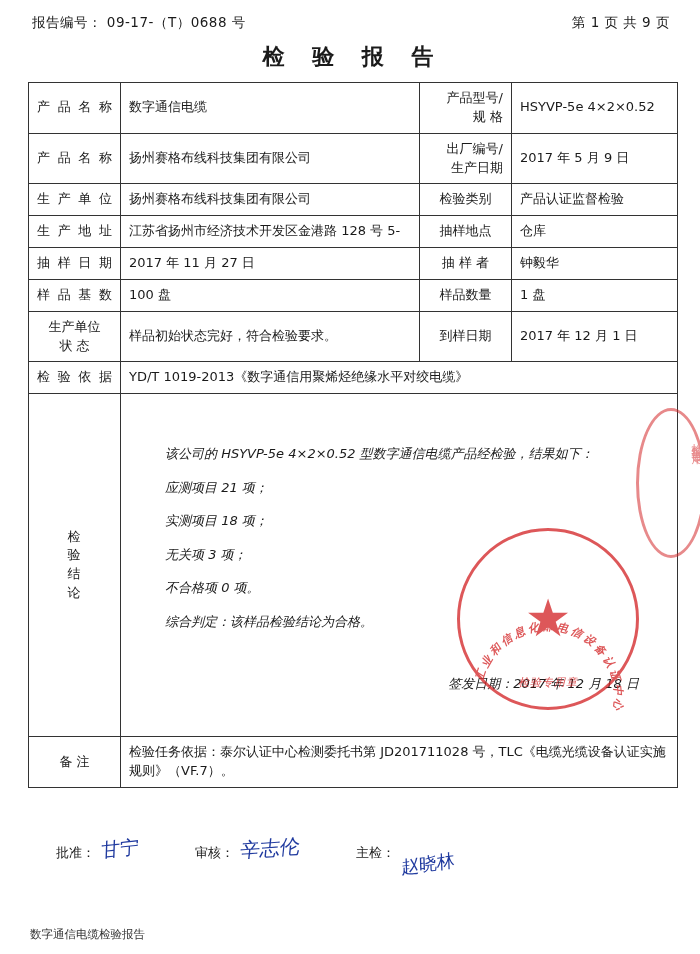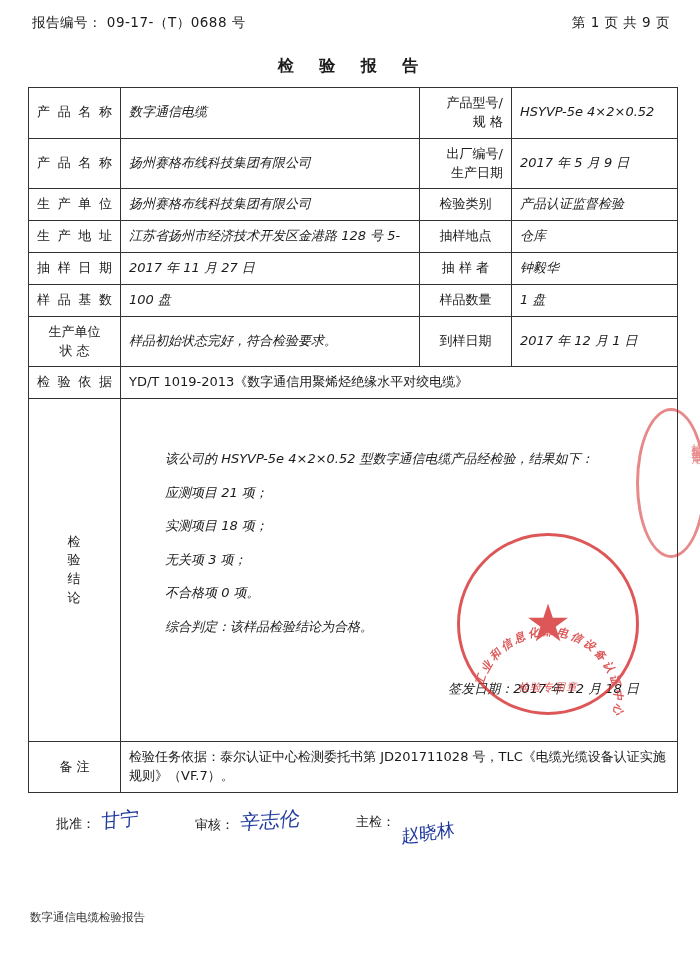--- a/index.html
+++ b/index.html
@@ -23,33 +23,33 @@
     padding: 10px 22px 0 28px;
   }
   
   .header-row {
     display: flex;
     justify-content: space-between;
     align-items: flex-end;
     font-size: 13.5px;
     letter-spacing: 0.5px;
     margin-top: 4px;
-    margin-bottom: 24px;
+    margin-bottom: 10px;
     padding: 0 2px 0 4px;
   }
   .report-no {
     white-space: nowrap;
   }
   .page-no {
     white-space: nowrap;
     padding-right: 6px;
   }
   .doc-title {
     text-align: center;
-    font-size: 16px;
+    font-size: 22px;
     letter-spacing: 10px;
     font-weight: bold;
     margin: 6px 0 10px 0;
     font-family: "DejaVu Serif", "Liberation Serif", serif;
   }
   table.main {
     width: 100%;
     border-collapse: collapse;
     table-layout: fixed;
     font-size: 13px;
@@ -70,21 +70,20 @@
     margin-top: 44px;
   }
   .lbl2 {
     width: 86px;
     text-align: center;
     white-space: nowrap;
     line-height: 1.5;
   }
   .val {
     padding-left: 10px;
-    font-style: italic;
   }
   .two-line {
     text-align: right;
     line-height: 1.5;
   }
   .basis-cell {
     padding-left: 10px;
     padding-top: 12px;
     padding-bottom: 12px;
   }
@@ -185,21 +184,21 @@
     writing-mode: vertical-rl;
     letter-spacing: 2px;
   }
   .remark-cell {
     padding: 14px 12px 14px 12px;
     line-height: 1.6;
   }
   
   .sig-row {
     display: flex;
-    align-items: flex-start;
+    align-items: flex-end;
     font-size: 13px;
     margin-top: 14px;
     padding-left: 28px;
     height: 60px;
     position: relative;
   }
   .sig-item {
     display: flex;
     align-items: flex-end;
     margin-right: 56px;
@@ -223,21 +222,21 @@
   }
   .sig-hand.s3 {
     font-size: 18px;
     transform: rotate(-8deg) skewX(-6deg);
     position: relative;
     top: 14px;
   }
   .footer-note {
     position: absolute;
     left: 30px;
-    bottom: 29px;
+    bottom: 12px;
     font-size: 11.5px;
     color: #333;
   }
   .nowrap { white-space: nowrap; }
 </style>
 </head>
 <body>
 
 <div class="page">
 

